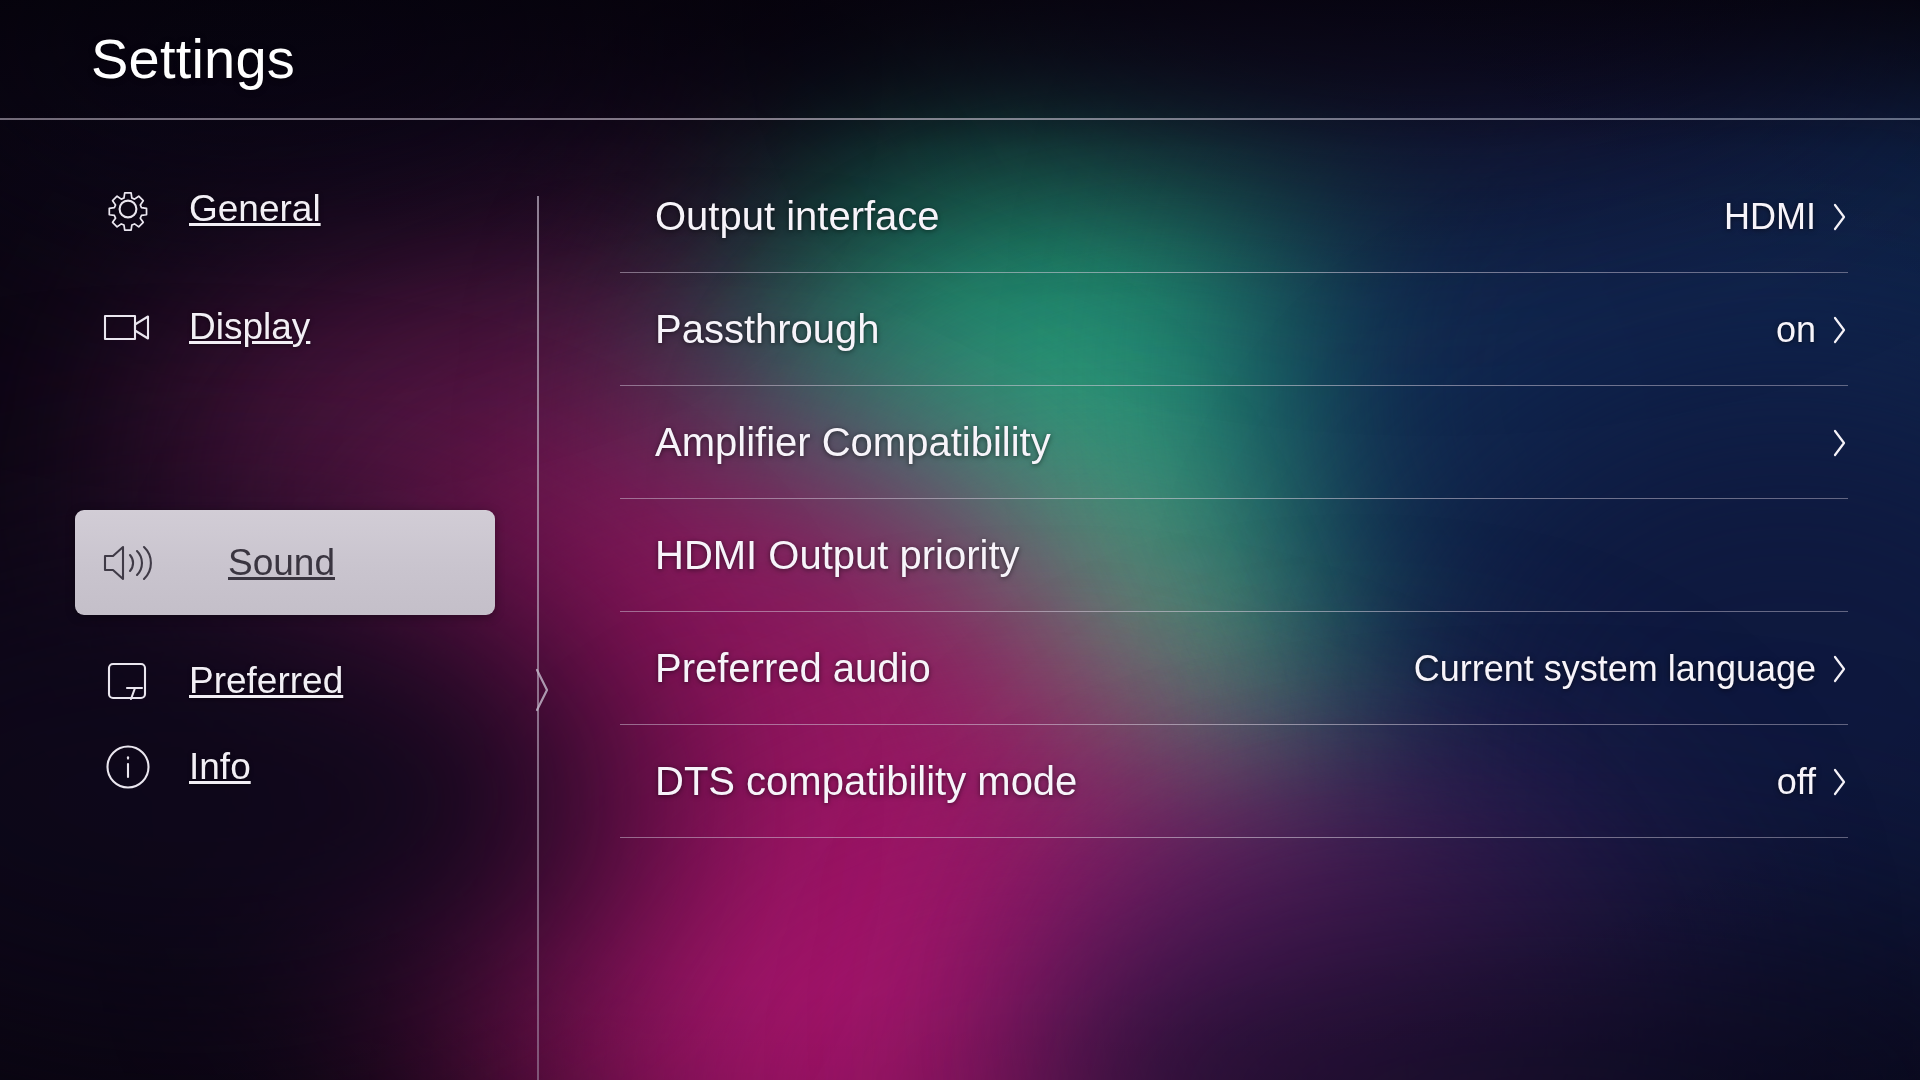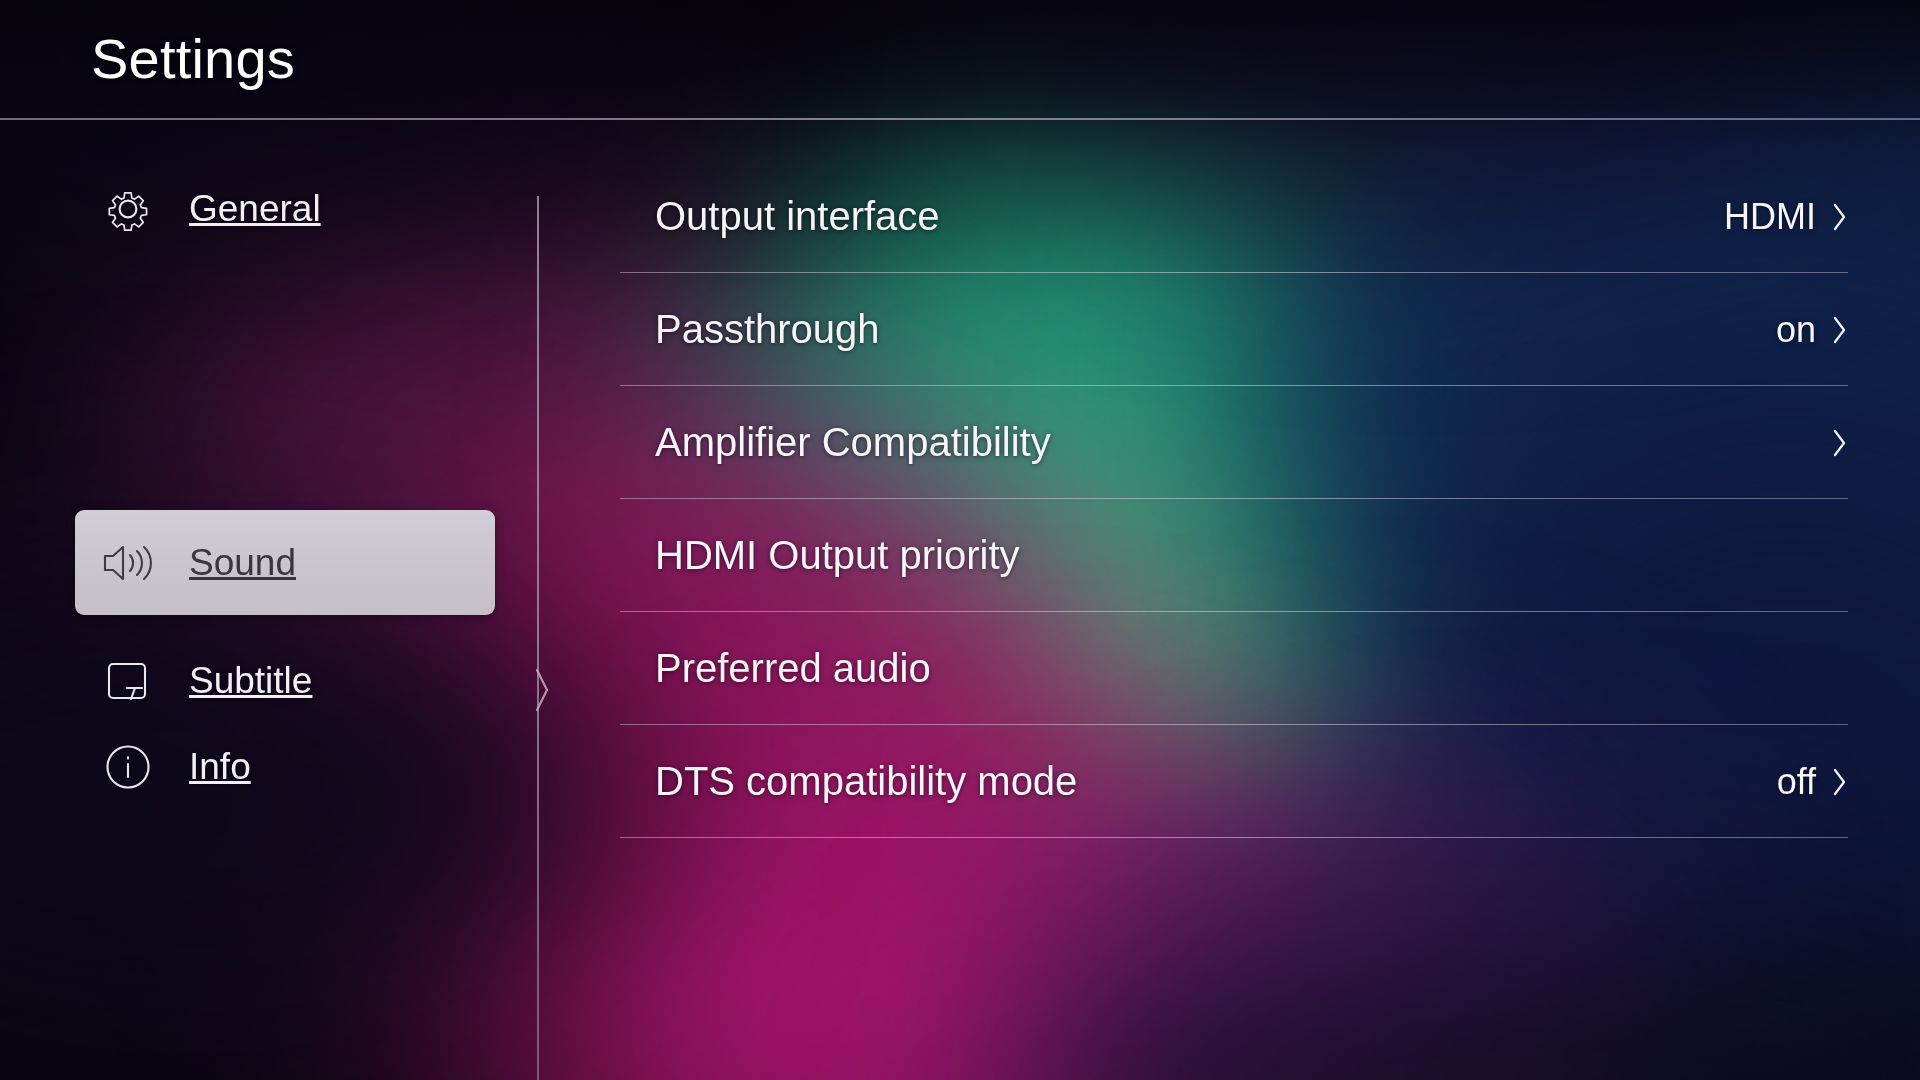--- a/index.html
+++ b/index.html
@@ -58,20 +58,21 @@
     width:66px; height:66px; margin-left:20px;
     display:flex; align-items:center; justify-content:center; flex:0 0 auto;
   }
   .nav-item .nav-label {
     margin-left:28px; font-size:37px; font-weight:300; color:#f2eff5;
     text-shadow:0 1px 4px rgba(0,0,0,.5); white-space:nowrap;text-decoration:underline;
   }
   .nav-item.selected {
     background:linear-gradient(to bottom, #d2cdd6 0%, #c9c4ce 55%, #c4bfc9 100%);
     box-shadow:0 2px 10px rgba(0,0,0,.35);
+    gap:39px;
   }
   .nav-item.selected .nav-label { color:#3a3540; text-shadow:none; }
   .nav-icon svg { display:block; }
   .ico-stroke { fill:none; stroke:#eae6ef; stroke-width:2.1; stroke-linecap:round; stroke-linejoin:round; }
   .nav-item.selected .ico-stroke { stroke:#3f3a46; }
 
   
   #divider {
     position:absolute; left:537px; top:196px; width:2px; height:884px; z-index:3;
     background:linear-gradient(to bottom, rgba(190,178,196,.70) 0%, rgba(186,172,192,.62) 60%, rgba(170,156,178,.50) 100%);
@@ -133,20 +134,29 @@
   <div class="nav-item" style="top:36px;">
     <span class="nav-icon">
       <svg width="52" height="52" viewBox="0 0 52 52">
         <path class="ico-stroke" d="M26 17.6a8.4 8.4 0 1 0 0 16.8 8.4 8.4 0 0 0 0-16.8z"></path>
         <path class="ico-stroke" d="M22.1 6.5h7.8l.9 6.2 3.3 1.4 5.1-3.6 5.5 5.5-3.6 5.1 1.4 3.3 6.2.9v7.8l-6.2.9-1.4 3.3 3.6 5.1-5.5 5.5-5.1-3.6-3.3 1.4-.9 6.2h-7.8l-.9-6.2-3.3-1.4-5.1 3.6-5.5-5.5 3.6-5.1-1.4-3.3-6.2-.9v-7.8l6.2-.9 1.4-3.3-3.6-5.1 5.5-5.5 5.1 3.6 3.3-1.4z" transform="scale(0.82) translate(5.6,5.6)"></path>
       </svg>
     </span>
     <span class="nav-label">General</span>
   </div>
 
+  <div class="nav-item" style="top:154px;">
+    <span class="nav-icon">
+      <svg width="56" height="48" viewBox="0 0 56 48">
+        <rect class="ico-stroke" x="5" y="13" width="30" height="23"></rect>
+        <path class="ico-stroke" d="M35 21.5 L48 13.5 L48 35.5 L35 27.5 Z"></path>
+      </svg>
+    </span>
+    <span class="nav-label">Display</span>
+  </div>
 
 
   <div class="nav-item selected" style="top:390px;">
     <span class="nav-icon">
       <svg width="58" height="50" viewBox="0 0 58 50">
         <path class="ico-stroke" d="M6 18 L14 18 L24 9 L24 41 L14 32 L6 32 Z"></path>
         <path class="ico-stroke" d="M31 17 A12 12 0 0 1 31 33"></path>
         <path class="ico-stroke" d="M38 13 A17 17 0 0 1 38 37"></path>
         <path class="ico-stroke" d="M45 9 A22 22 0 0 1 45 41"></path>
       </svg>
@@ -155,21 +165,21 @@
   </div>
 
   <div class="nav-item" style="top:508px;">
     <span class="nav-icon">
       <svg width="52" height="52" viewBox="0 0 52 52">
         <rect class="ico-stroke" x="7" y="9" width="36" height="34" rx="4"></rect>
         <path class="ico-stroke" d="M25 33 L40 33"></path>
         <path class="ico-stroke" d="M33 33 L29 44"></path>
       </svg>
     </span>
-    <span class="nav-label">Subtitle</span>
+    <span class="nav-label">Preferred</span>
   </div>
 
   <div class="nav-item" style="top:594px;">
     <span class="nav-icon">
       <svg width="54" height="54" viewBox="0 0 54 54">
         <circle class="ico-stroke" cx="27" cy="27" r="20.5"></circle>
         <path class="ico-stroke" d="M27 24 L27 37"></path>
         <path class="ico-stroke" d="M27 17.2 L27 18.6"></path>
       </svg>
     </span>
@@ -225,20 +235,28 @@
     <span class="row-sep"></span>
   </div>
 
   <div class="row">
     <span class="row-label">HDMI Output priority</span>
     <span class="row-sep"></span>
   </div>
 
   <div class="row">
     <span class="row-label">Preferred audio</span>
+    <span class="row-right">
+      <span class="row-value">Current system language</span>
+      <span class="chev">
+        <svg width="18" height="32" viewBox="0 0 18 32">
+            <path d="M5 4 L14 16 L5 28"></path>
+          </svg>
+      </span>
+    </span>
     <span class="row-sep"></span>
   </div>
 
   <div class="row">
     <span class="row-label">DTS compatibility mode</span>
     <span class="row-right">
       <span class="row-value">off</span>
       <span class="chev">
         <svg width="18" height="32" viewBox="0 0 18 32">
             <path d="M5 4 L14 16 L5 28"></path>

